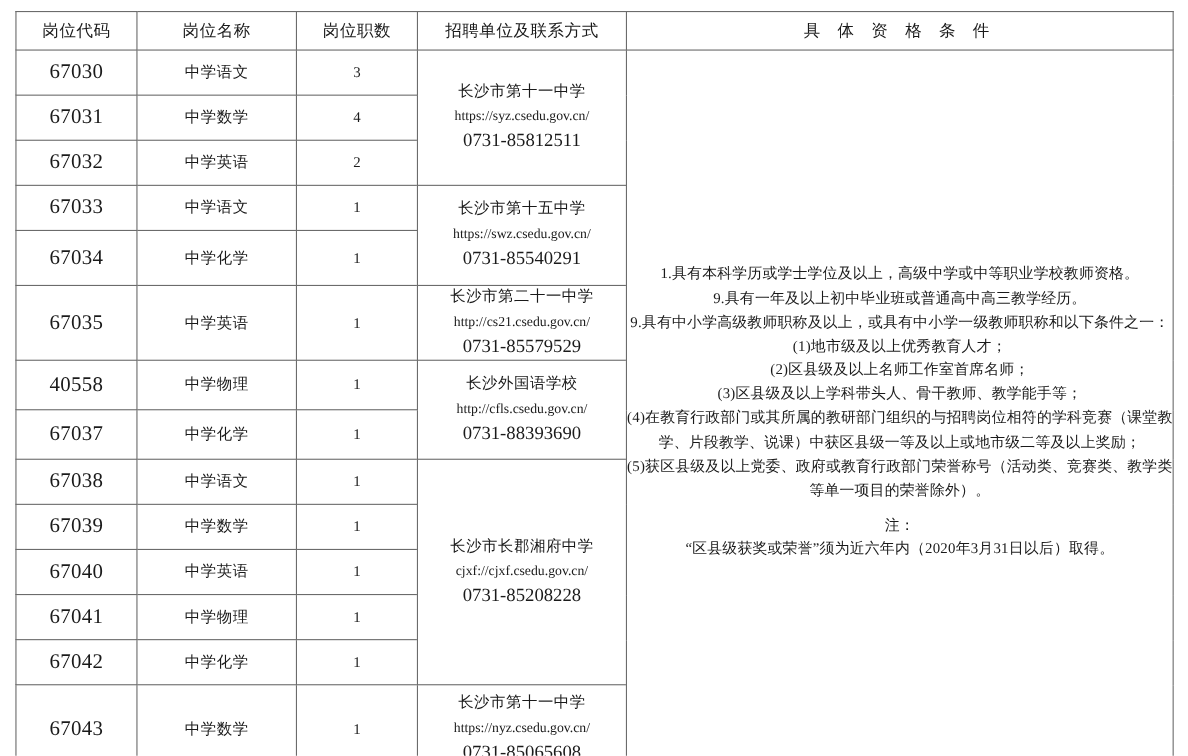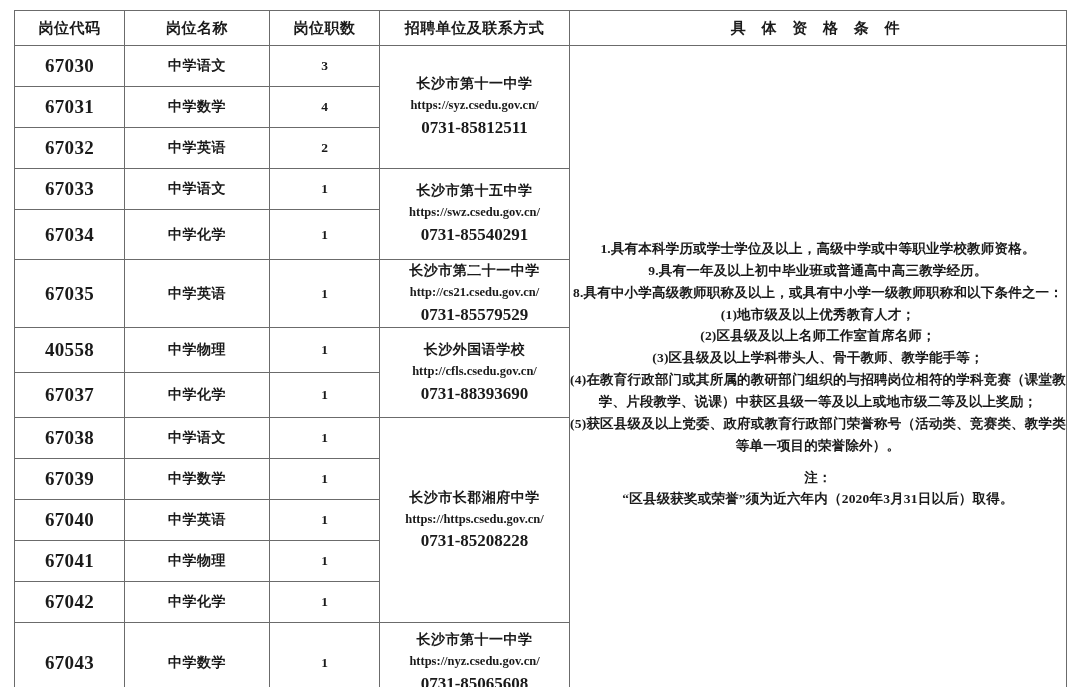--- a/index.html
+++ b/index.html
@@ -25,21 +25,20 @@
     border-collapse: collapse;
     table-layout: fixed;
     width: 1052px;
     border: 1px solid #6b6b6b;
   }
   table.jobs td, table.jobs th {
     border: 1px solid #6b6b6b;
     padding: 0;
     vertical-align: middle;
     text-align: center;
-    font-weight: bold;
   }
   thead th {
     height: 34px;
     font-weight: normal;
     font-size: 15px;
     letter-spacing: 0.5px;
   }
   .col-code  { width: 110px; }
   .col-name  { width: 145px; }
   .col-num   { width: 110px; }
@@ -127,21 +126,21 @@
         <td class="num">3</td>
         <td class="unit" rowspan="3">
           <span class="unit-name">长沙市第十一中学</span>
           <span class="unit-url">https://syz.csedu.gov.cn/</span>
           <span class="unit-tel">0731-85812511</span>
         </td>
         <td class="req" rowspan="14">
           <div class="req-body">
             <p>1.具有本科学历或学士学位及以上，高级中学或中等职业学校教师资格。</p>
             <p>9.具有一年及以上初中毕业班或普通高中高三教学经历。</p>
-            <p>8.具有中小学高级教师职称及以上，或具有中小学一级教师职称和以下条件之一：</p>
+            <p>9.具有中小学高级教师职称及以上，或具有中小学一级教师职称和以下条件之一：</p>
             <p>(1)地市级及以上优秀教育人才；</p>
             <p>(2)区县级及以上名师工作室首席名师；</p>
             <p>(3)区县级及以上学科带头人、骨干教师、教学能手等；</p>
             <p>(4)在教育行政部门或其所属的教研部门组织的与招聘岗位相符的学科竞赛（课堂教学、片段教学、说课）中获区县级一等及以上或地市级二等及以上奖励；</p>
             <p>(5)获区县级及以上党委、政府或教育行政部门荣誉称号（活动类、竞赛类、教学类等单一项目的荣誉除外）。</p>
             <p class="blank"></p>
             <p>注：</p>
             <p>“区县级获奖或荣誉”须为近六年内（2020年3月31日以后）取得。</p>
           </div>
         </td>
@@ -203,21 +202,21 @@
         <td class="name">中学化学</td>
         <td class="num">1</td>
       </tr>
 
       <tr style="height:41px">
         <td class="code">67038</td>
         <td class="name">中学语文</td>
         <td class="num">1</td>
         <td class="unit" rowspan="5">
           <span class="unit-name">长沙市长郡湘府中学</span>
-          <span class="unit-url">https://https.csedu.gov.cn/</span>
+          <span class="unit-url">cjxf://cjxf.csedu.gov.cn/</span>
           <span class="unit-tel">0731-85208228</span>
         </td>
       </tr>
 
       <tr style="height:41px">
         <td class="code">67039</td>
         <td class="name">中学数学</td>
         <td class="num">1</td>
       </tr>
 

